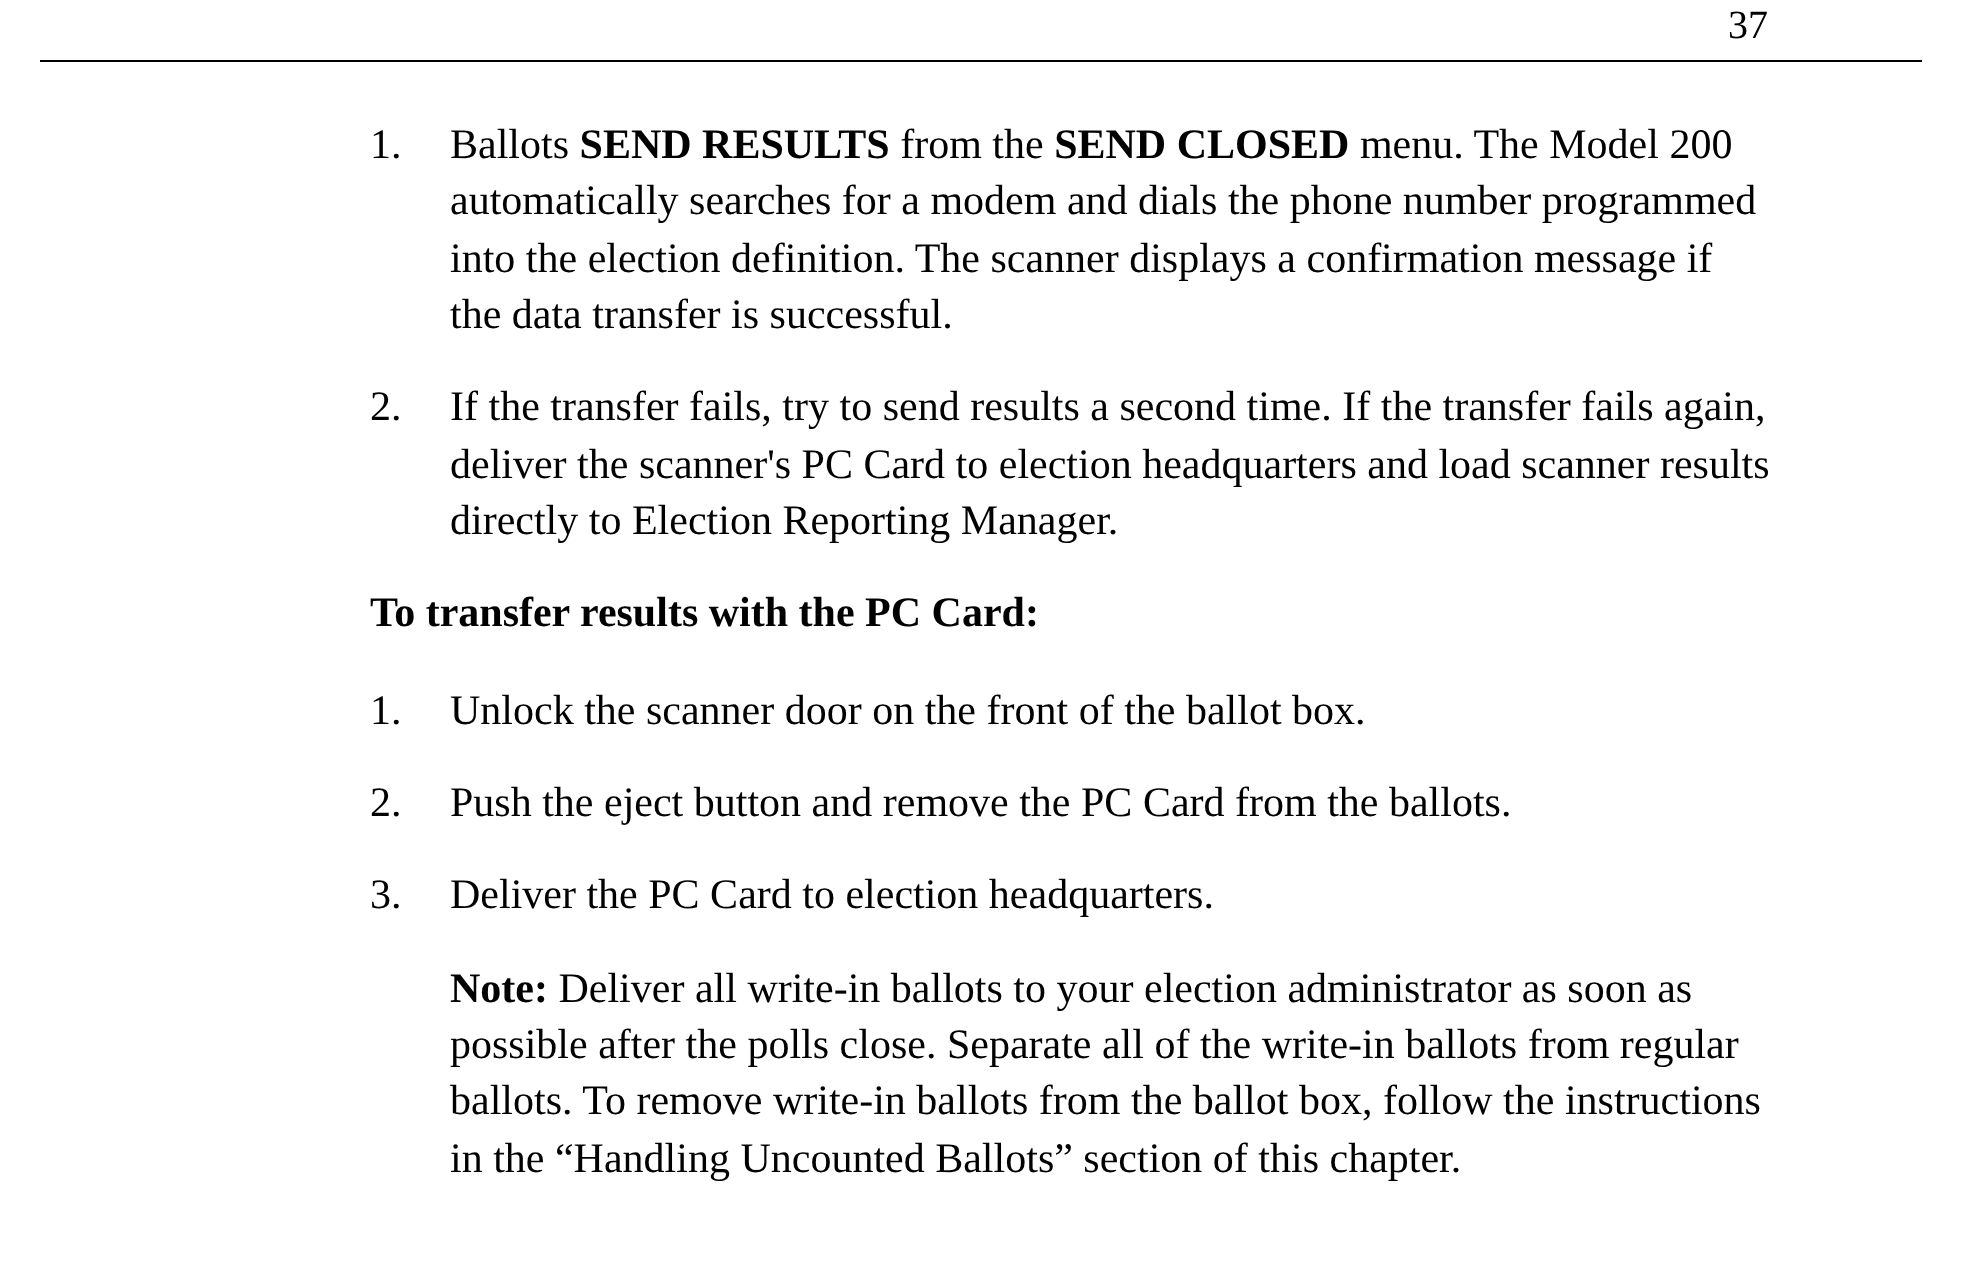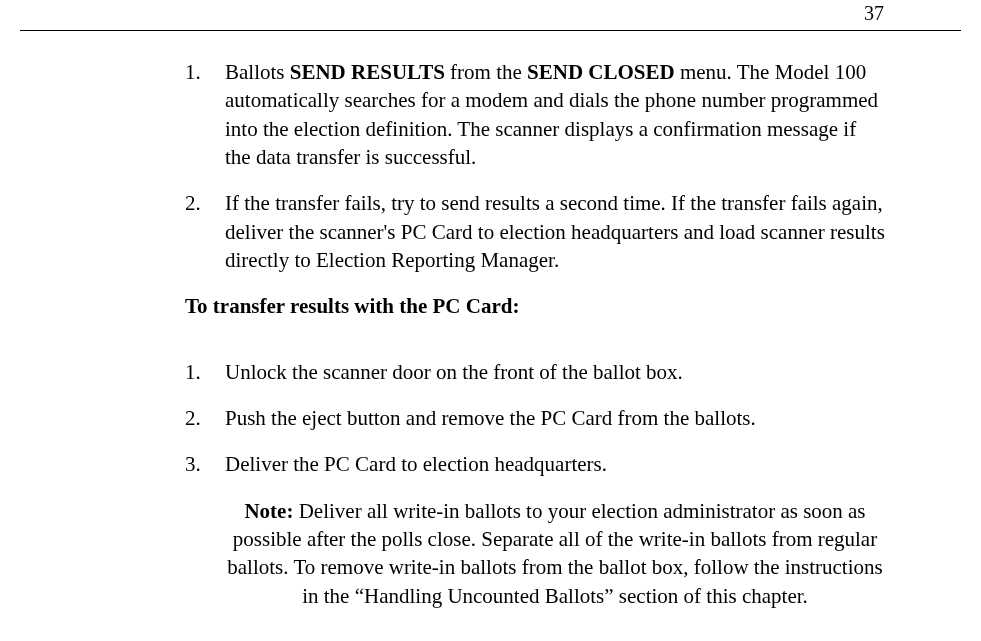--- a/index.html
+++ b/index.html
@@ -46,43 +46,42 @@
   }
   .ol-num {
     width: 40px;
     flex: 0 0 40px;
   }
   .ol-body {
     flex: 1 1 auto;
   }
   .heading {
     font-weight: bold;
-    margin: 6px 0 37px 0;
+    margin: 6px 0 20px 0;
   }
   .note-block {
     margin-left: 40px;
     margin-top: 4px;
-    text-align: center;
   }
   .bold { font-weight: bold; }
 </style>
 </head>
 <body>
 
 <div class="page">
 
   <div class="page-number">37</div>
   <div class="rule"></div>
 
   <div class="content">
 
     <div class="ol-item">
       <div class="ol-num">1.</div>
       <div class="ol-body">
-        <span>Ballots </span><span class="bold">SEND RESULTS</span><span> from the </span><span class="bold">SEND CLOSED</span><span> menu. The Model 100 automatically searches for a modem and dials the phone number programmed into the election definition. The scanner displays a confirmation message if the data transfer is successful.</span>
+        <span>Ballots </span><span class="bold">SEND RESULTS</span><span> from the </span><span class="bold">SEND CLOSED</span><span> menu. The Model 200 automatically searches for a modem and dials the phone number programmed into the election definition. The scanner displays a confirmation message if the data transfer is successful.</span>
       </div>
     </div>
 
     <div class="ol-item">
       <div class="ol-num">2.</div>
       <div class="ol-body">If the transfer fails, try to send results a second time. If the transfer fails again, deliver the scanner's PC Card to election headquarters and load scanner results directly to Election Reporting Manager.</div>
     </div>
 
     <div class="heading">To transfer results with the PC Card:</div>
 

